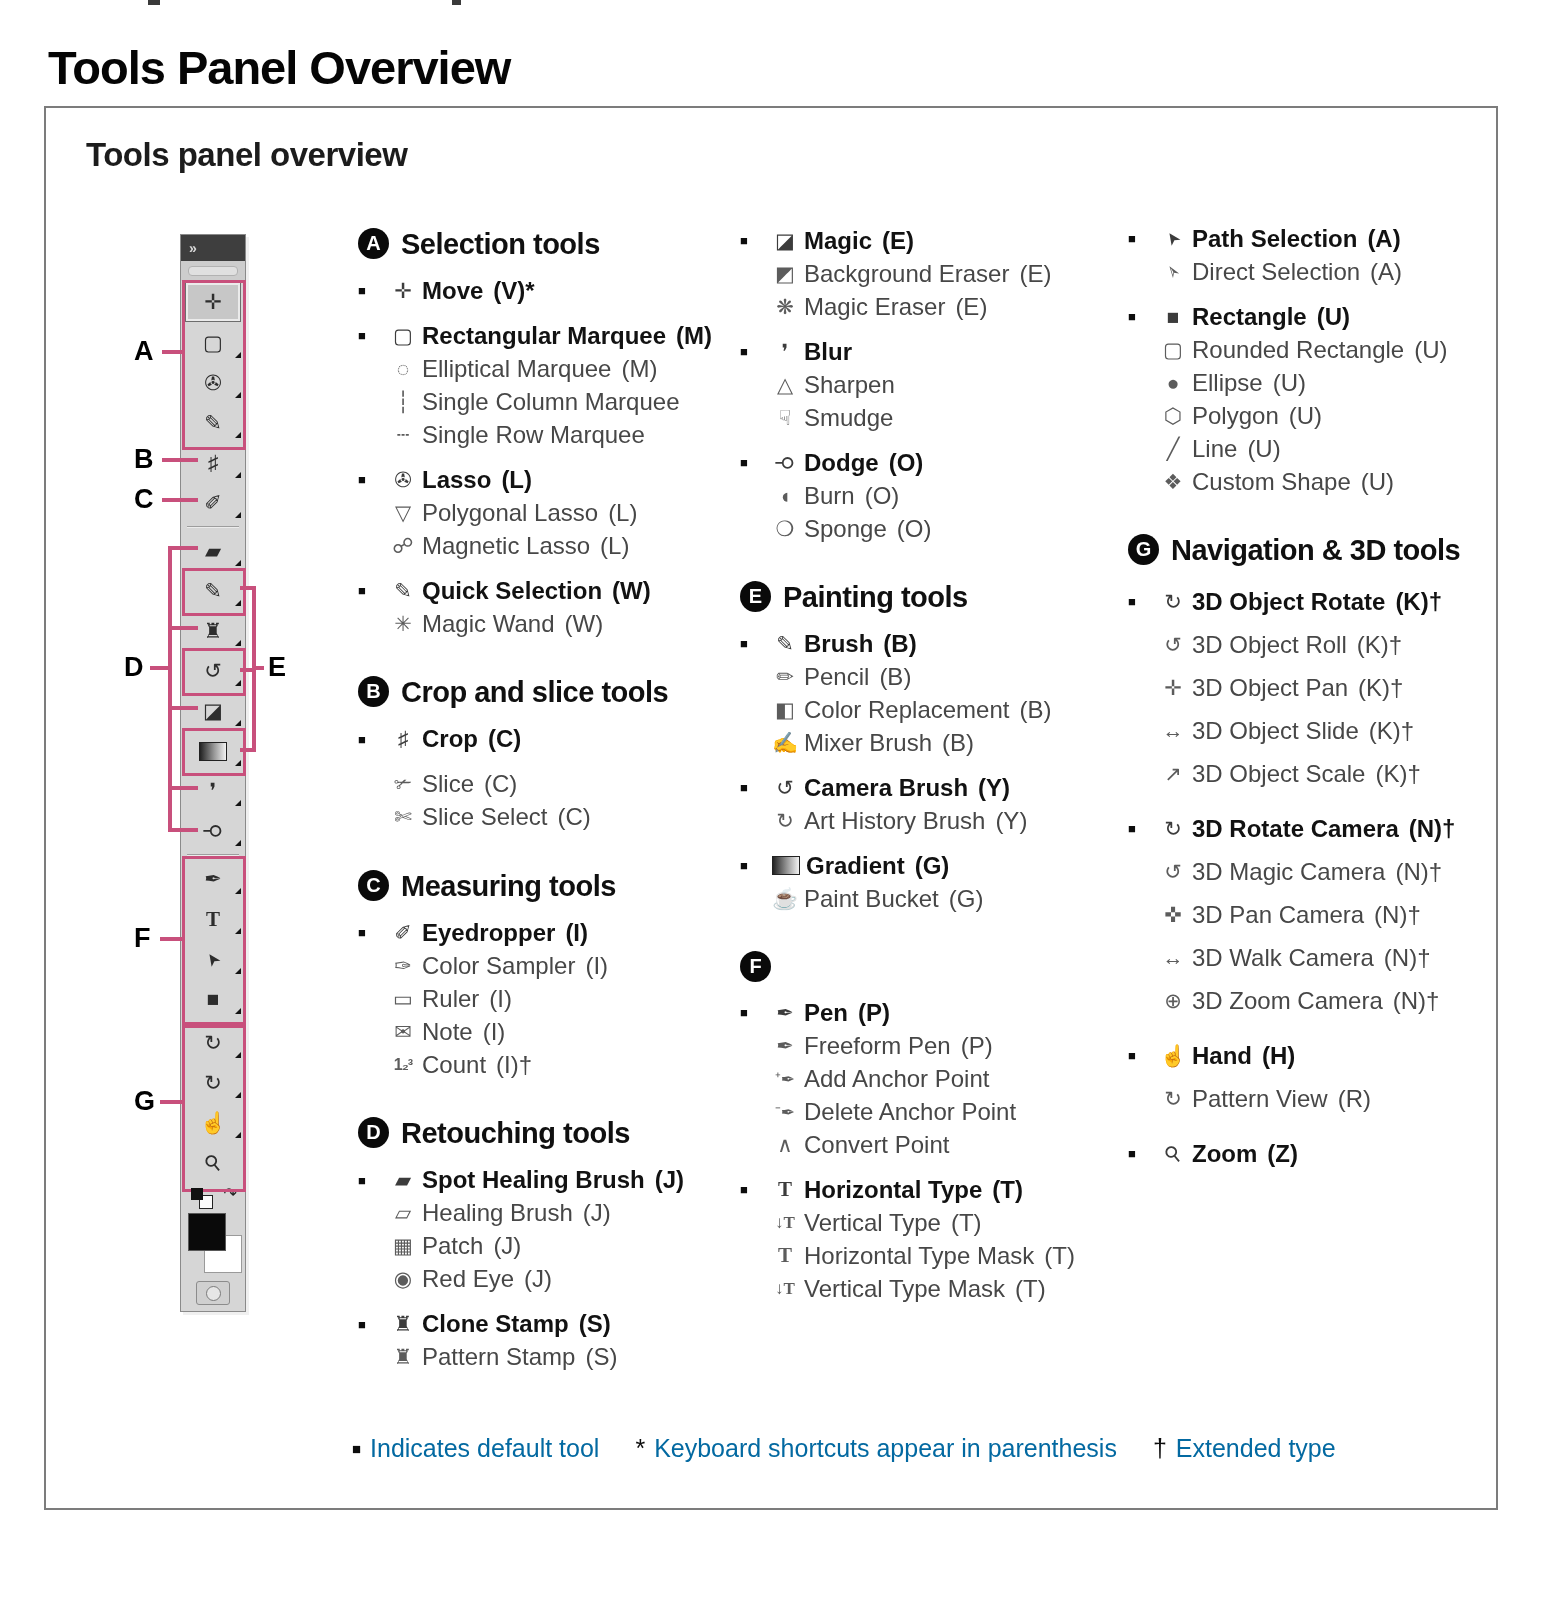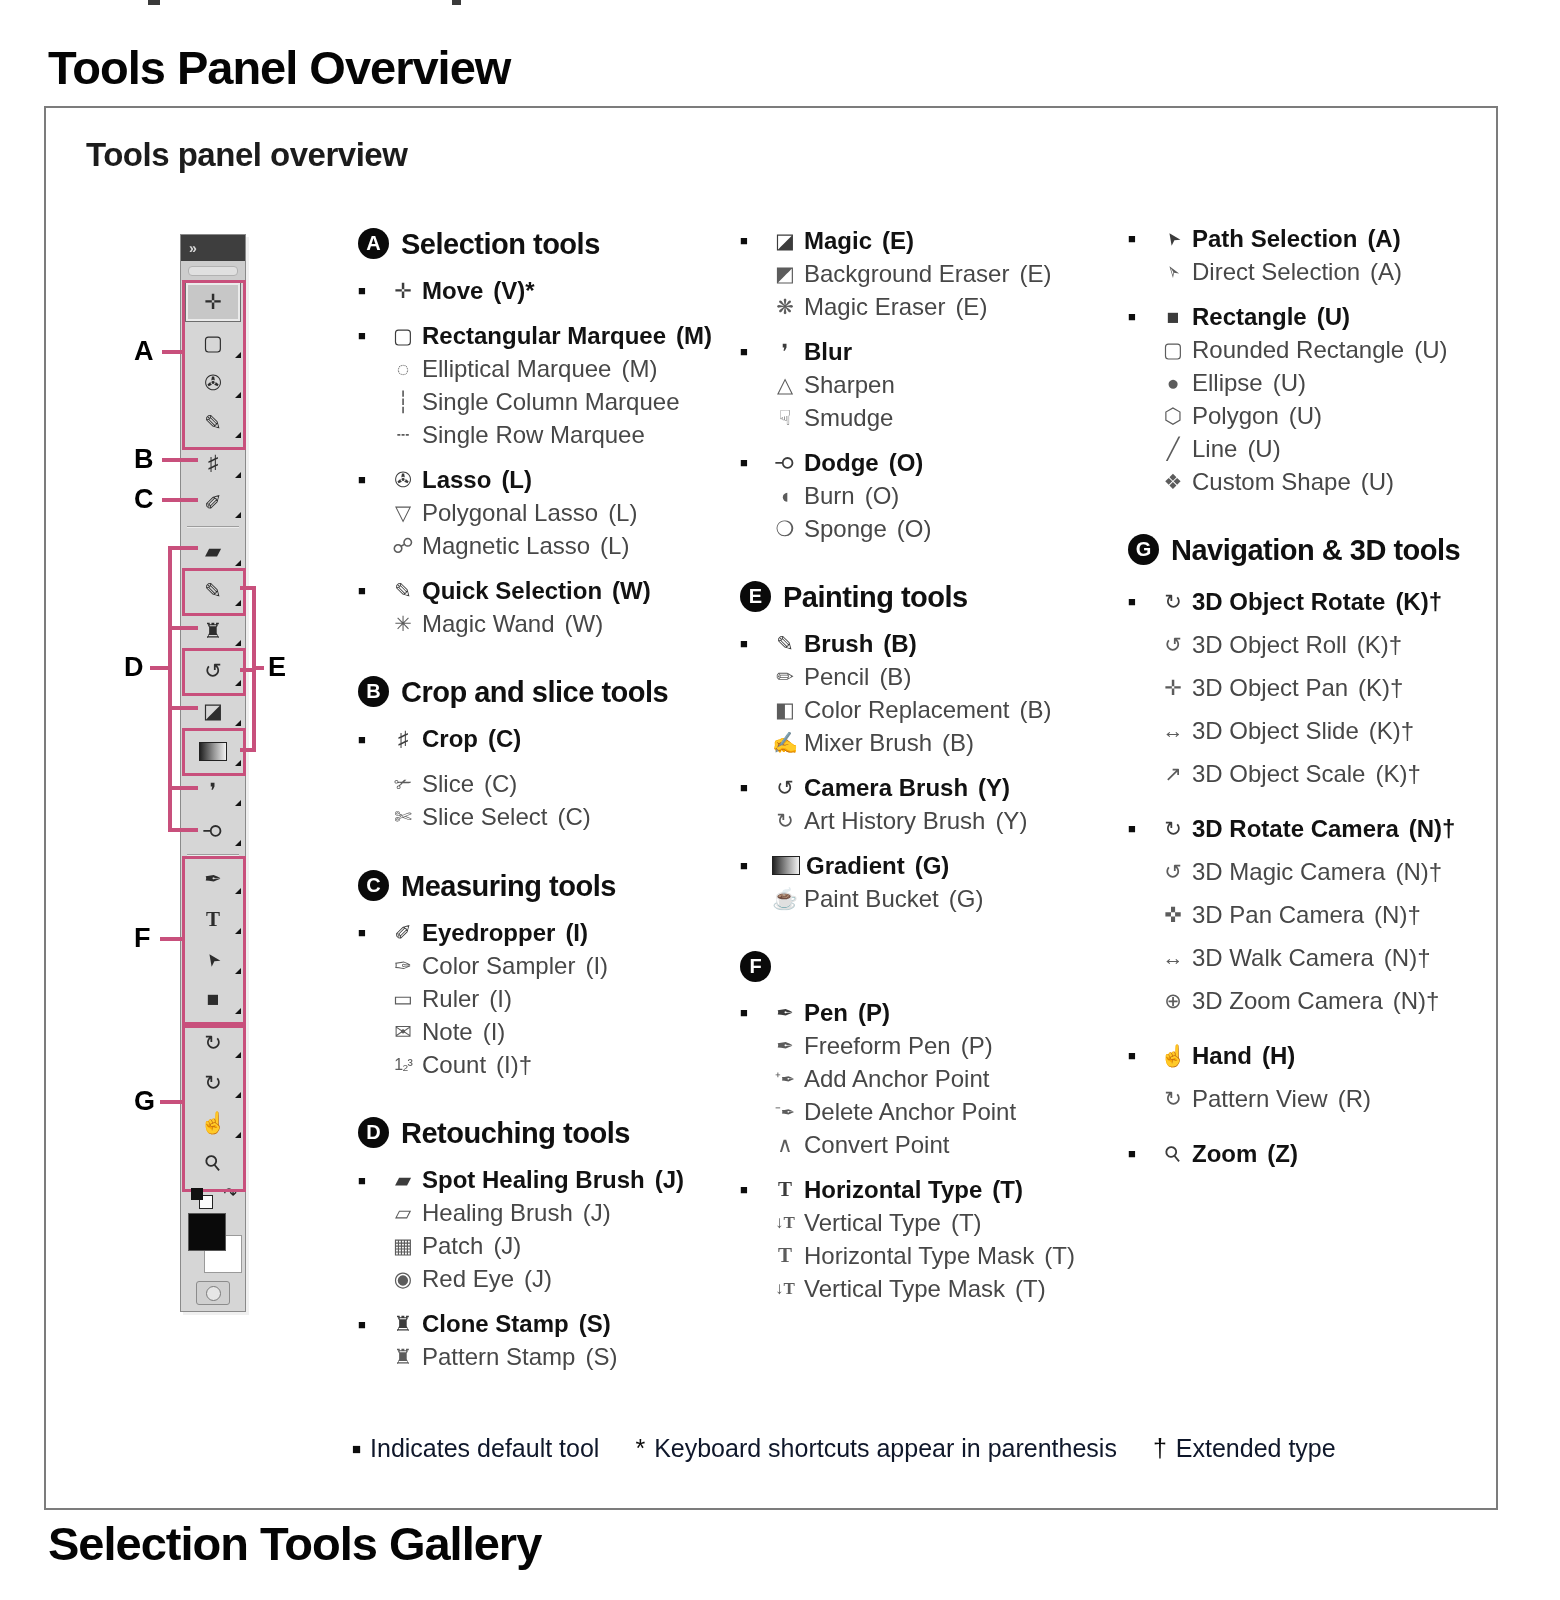--- a/index.html
+++ b/index.html
@@ -100,31 +100,31 @@
   .lbl{font-size:24px;color:#474747;}
   .sc{font-size:24px;color:#474747;margin-left:10px;}
   .row.default .lbl,.row.default .sc{font-weight:bold;color:#121212;}
   .icon[data-icon="gradient-icon"]{width:26px;height:17px;flex:0 0 26px;margin:0 6px;
     background:linear-gradient(90deg,#222 0%,#999 55%,#f2f2f2 100%);border:1px solid #222;}
   .row .icon[data-icon="gradient-icon"]{margin-left:6px;margin-right:6px;}
   .icon[data-icon="path-selection-icon"],.icon[data-icon="direct-selection-icon"]{
     transform:rotate(-125deg);font-size:17px;}
   .icon[data-icon="zoom-icon"]{transform:rotate(-40deg);}
   .icon[data-icon="dodge-icon"]{transform:rotate(90deg);}
-  .icon[data-icon="count-icon"]{font-size:16px;letter-spacing:-1px;}
+  .icon[data-icon="count-icon"]{font-size:16px;letter-spacing:-1px;font-weight:bold;}
   .icon[data-icon="add-anchor-point-icon"],.icon[data-icon="delete-anchor-point-icon"],
   .icon[data-icon="vertical-type-icon"],.icon[data-icon="vertical-type-mask-icon"]{font-size:17px;}
   .icon[data-icon*="type-"]{font-family:"Liberation Serif",serif;font-weight:bold;}
 
   
   .legend{position:absolute;left:306px;top:1326px;display:flex;gap:36px;align-items:center;}
   .legend .item{display:flex;align-items:center;gap:9px;}
   .legend .mk{font-size:15px;color:#0d0d0d;}
   .legend .item:nth-child(2) .mk,.legend .item:nth-child(3) .mk{font-size:25px;}
-  .legend .tx{font-size:25px;color:#0f172a;}
+  .legend .tx{font-size:25px;color:#0369a1;}
 </style>
 </head>
 <body>
 
 <div class="stage">
   <div class="artifact a1"></div>
   <div class="artifact a2"></div>
 
   <h1 class="pgtitle t-top">Tools Panel Overview</h1>
 
@@ -779,14 +779,13 @@
         <span class="mk">*</span>
         <span class="tx">Keyboard shortcuts appear in parenthesis</span>
       </div>
       <div class="item">
         <span class="mk">†</span>
         <span class="tx">Extended type</span>
       </div>
     </div>
   </div>
 
-  <h2 class="pgtitle t-bottom">Selection Tools Gallery</h2>
 </div>
 
 </body></html>

